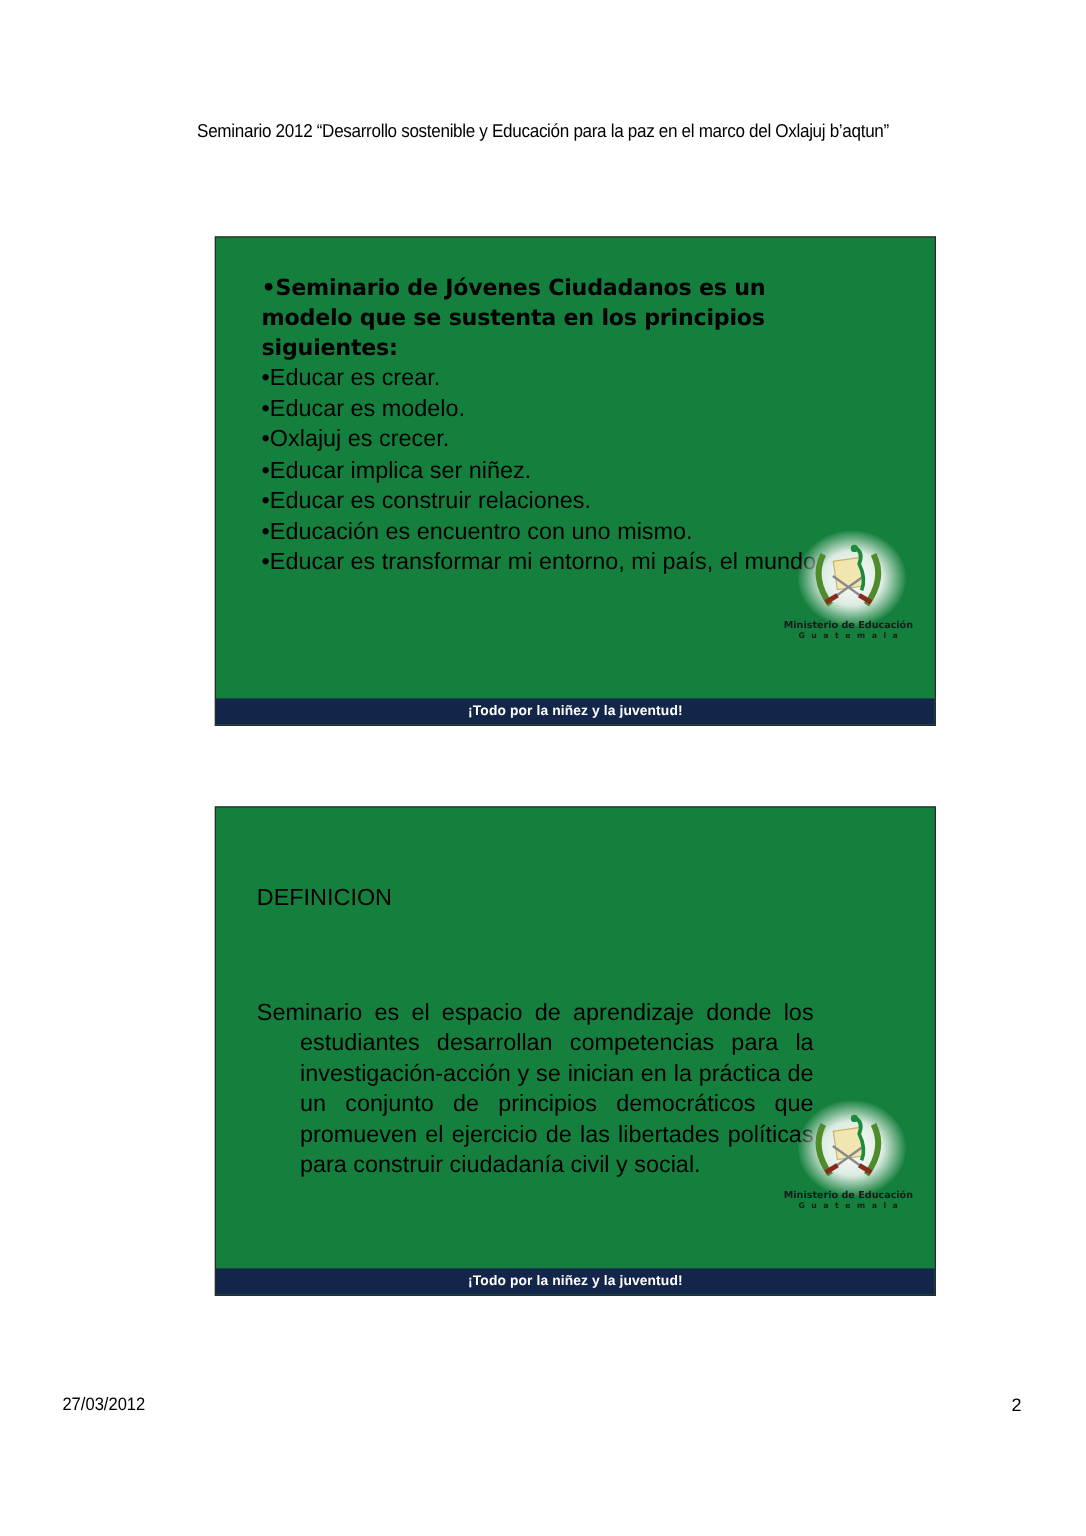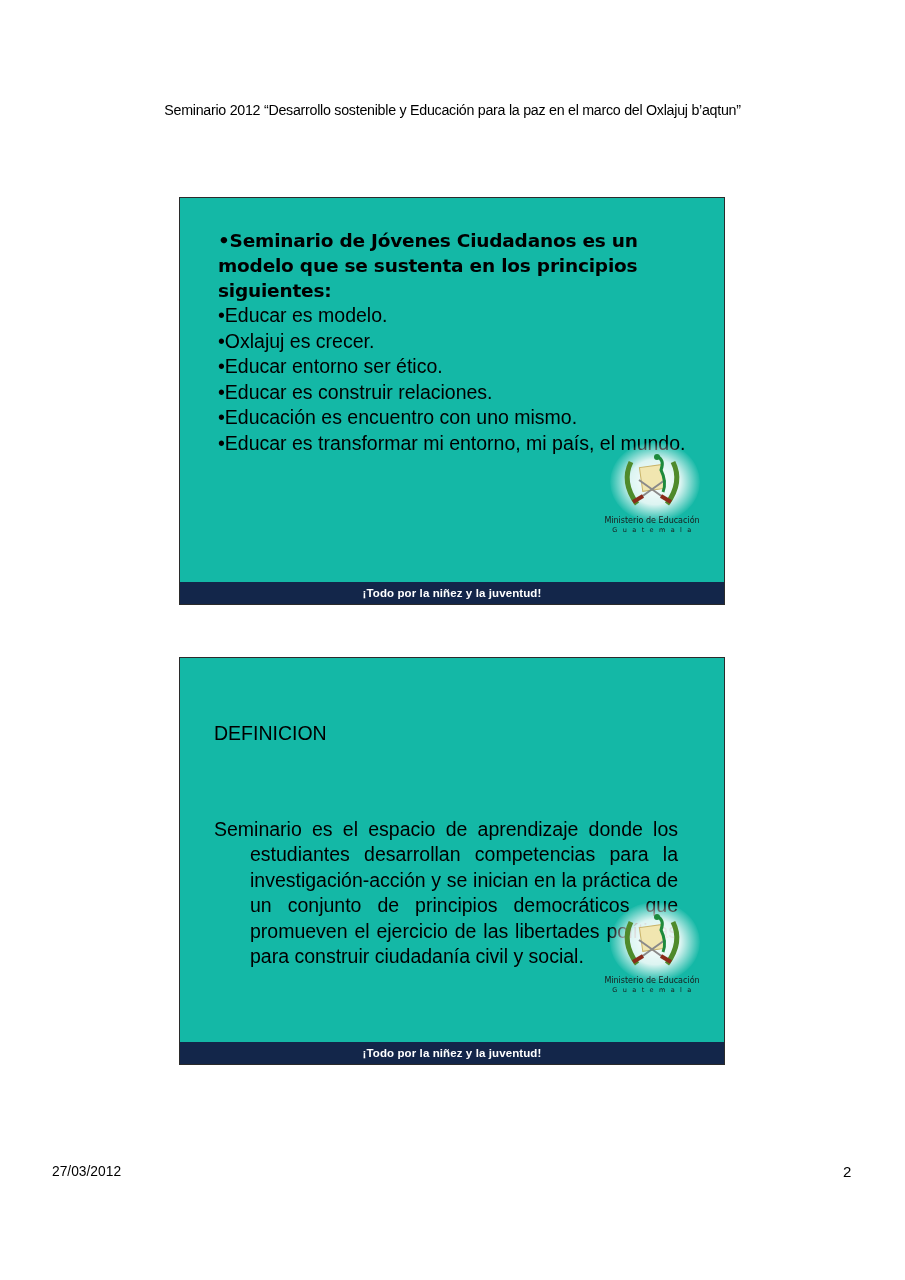--- a/index.html
+++ b/index.html
@@ -6,47 +6,47 @@
     body {
       width: 905px; height: 1280px; background: #ffffff; position: relative;
       font-family: "Liberation Sans", sans-serif; color: #000; overflow: hidden;
     }
     .page-header {
       position: absolute; top: 101px; left: 0; width: 905px; text-align: center;
       font-family: "Liberation Sans", sans-serif; font-size: 15.5px; letter-spacing: -0.3px;
       transform: scaleX(0.92); transform-origin: center;
     }
     .slide {
-      position: absolute; left: 179px; width: 546px; height: 408px;
+      position: absolute; left: 179px; width: 601px; height: 408px;
       border: 1.5px solid #2b2b2b; box-sizing: border-box;
-      background: #14b8a6; overflow: hidden;
+      background: #15803d; overflow: hidden;
     }
     .slide1 { top: 197px; }
-    .slide2 { top: 657px; padding-left: 44px; }
+    .slide2 { top: 672px; padding-left: 44px; }
     .slide-body { position: absolute; left: 0; top: 0; right: 0; bottom: 22px; }
     .footer-bar {
       position: absolute; left: 0; right: 0; bottom: 0; height: 22px;
       background: #13264a; color: #ffffff; text-align: center;
       font-family: Liberation Sans, sans-serif; font-weight: bold; font-size: 11.5px;
       line-height: 22px; letter-spacing: 0.1px;
     }
     .logo {
       position: absolute; right: 12px; bottom: 30px; width: 120px; height: 100px; text-align: center;
     }
     .logo .glow {
       position: absolute; left: 18px; top: -10px; width: 90px; height: 80px; border-radius: 50%;
       background: radial-gradient(ellipse at center, #ffffff 0%, rgba(255,255,255,0.85) 40%, rgba(238,248,252,0) 72%);
     }
     .logo svg { position: relative; display: block; margin: 0 auto; }
     .logo .ministerio {
-      position: relative; font-family: "DejaVu Sans", sans-serif; font-weight: normal;
+      position: relative; font-family: "DejaVu Sans", sans-serif; font-weight: bold;
       font-size: 8px; color: #1a1a1a; margin-top: 2px; white-space: nowrap;
     }
     .logo .pais {
-      position: relative; font-family: "DejaVu Sans", sans-serif; font-weight: normal;
+      position: relative; font-family: "DejaVu Sans", sans-serif; font-weight: bold;
       font-size: 6.5px; color: #1a1a1a; letter-spacing: 5.4px; margin-top: 1px; padding-left: 5px;
     }
     .s1-text { position: absolute; left: 38px; top: 30px; width: 470px; font-size: 19.5px; line-height: 25.5px; }
     .s1-title { font-family: "DejaVu Sans", sans-serif; font-weight: bold; font-size: 18.5px; line-height: 25px; letter-spacing: -0.2px; }
     .s1-item { font-family: "Liberation Sans", sans-serif; font-size: 19.5px; line-height: 25.5px; }
     .s2-heading { position: absolute; left: 34px; top: 64px; font-size: 19.5px; }
     .s2-para {
       position: absolute; left: 34px; top: 115px; width: 464px; font-size: 19.5px; line-height: 25.4px;
       text-align: justify; padding-left: 36px; text-indent: -36px; box-sizing: border-box; margin-top: 44px;
     }
@@ -55,23 +55,24 @@
   </style>
 </head>
 <body>
 
 <div class="page-header">Seminario 2012 “Desarrollo sostenible y Educación para la paz en el marco del Oxlajuj b’aqtun”</div>
 
 <div class="slide slide1">
   <div class="slide-body">
     <div class="s1-text">
       <div class="s1-title">•Seminario de Jóvenes Ciudadanos es un modelo que se sustenta en los principios siguientes:</div>
+      <div class="s1-item">•Educar es crear.</div>
       <div class="s1-item">•Educar es modelo.</div>
       <div class="s1-item">•Oxlajuj es crecer.</div>
-      <div class="s1-item">•Educar entorno ser ético.</div>
+      <div class="s1-item">•Educar implica ser niñez.</div>
       <div class="s1-item">•Educar es construir relaciones.</div>
       <div class="s1-item">•Educación es encuentro con uno mismo.</div>
       <div class="s1-item">•Educar es transformar mi entorno, mi país, el mundo.</div>
     </div>
     <div class="logo">
       <div class="glow"></div>
       <svg width="70" height="62" viewBox="0 0 70 62">
         <path d="M14 10 Q4 30 20 52" stroke="#4f8a2b" stroke-width="5" fill="none"></path>
         <path d="M56 10 Q66 30 50 52" stroke="#4f8a2b" stroke-width="5" fill="none"></path>
         <rect x="24" y="14" width="22" height="24" fill="#f1e6b0" stroke="#c9b46a" stroke-width="1" transform="rotate(-8 35 26)"></rect>

